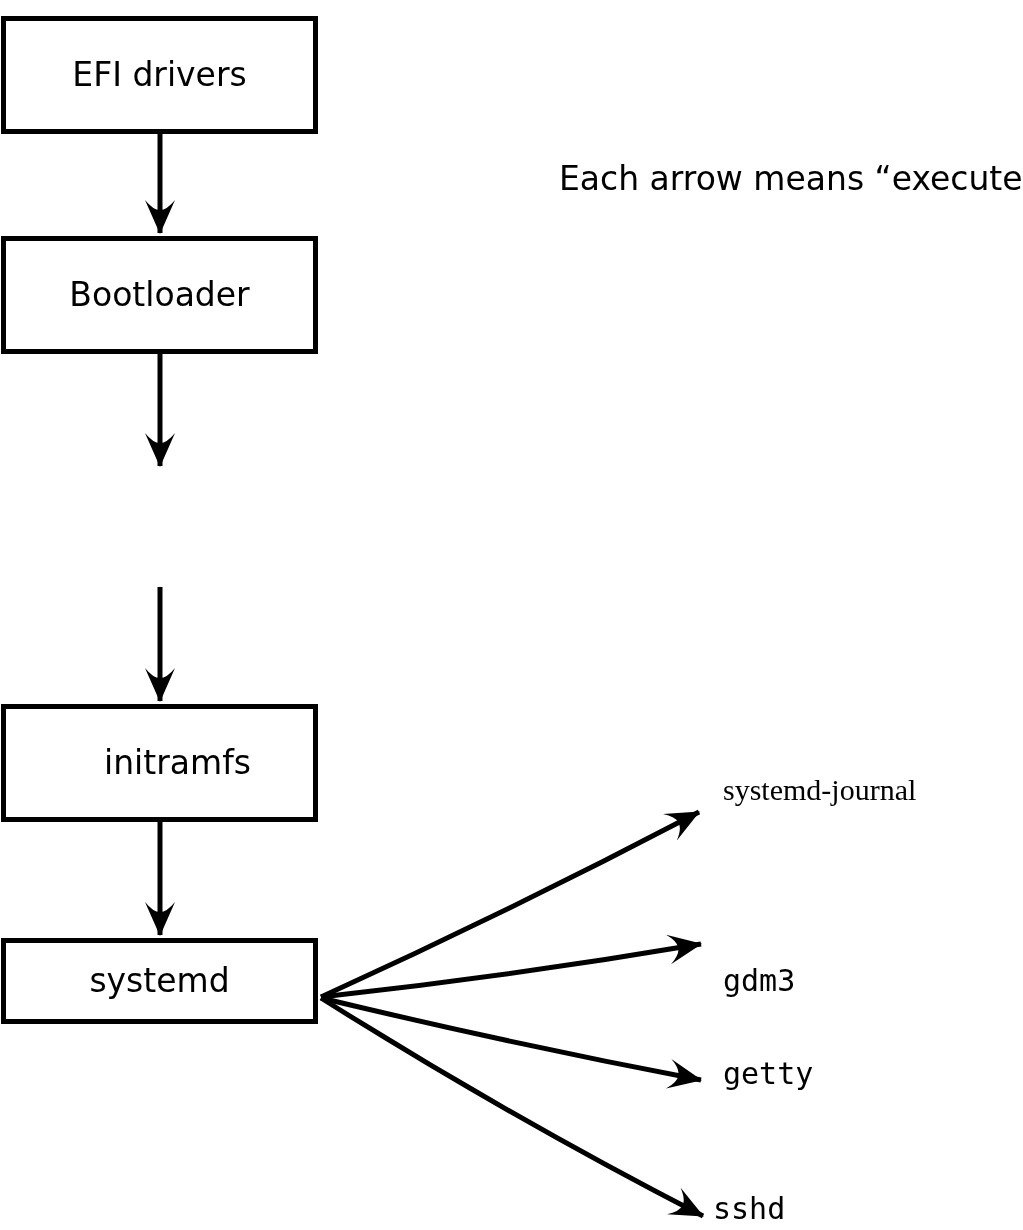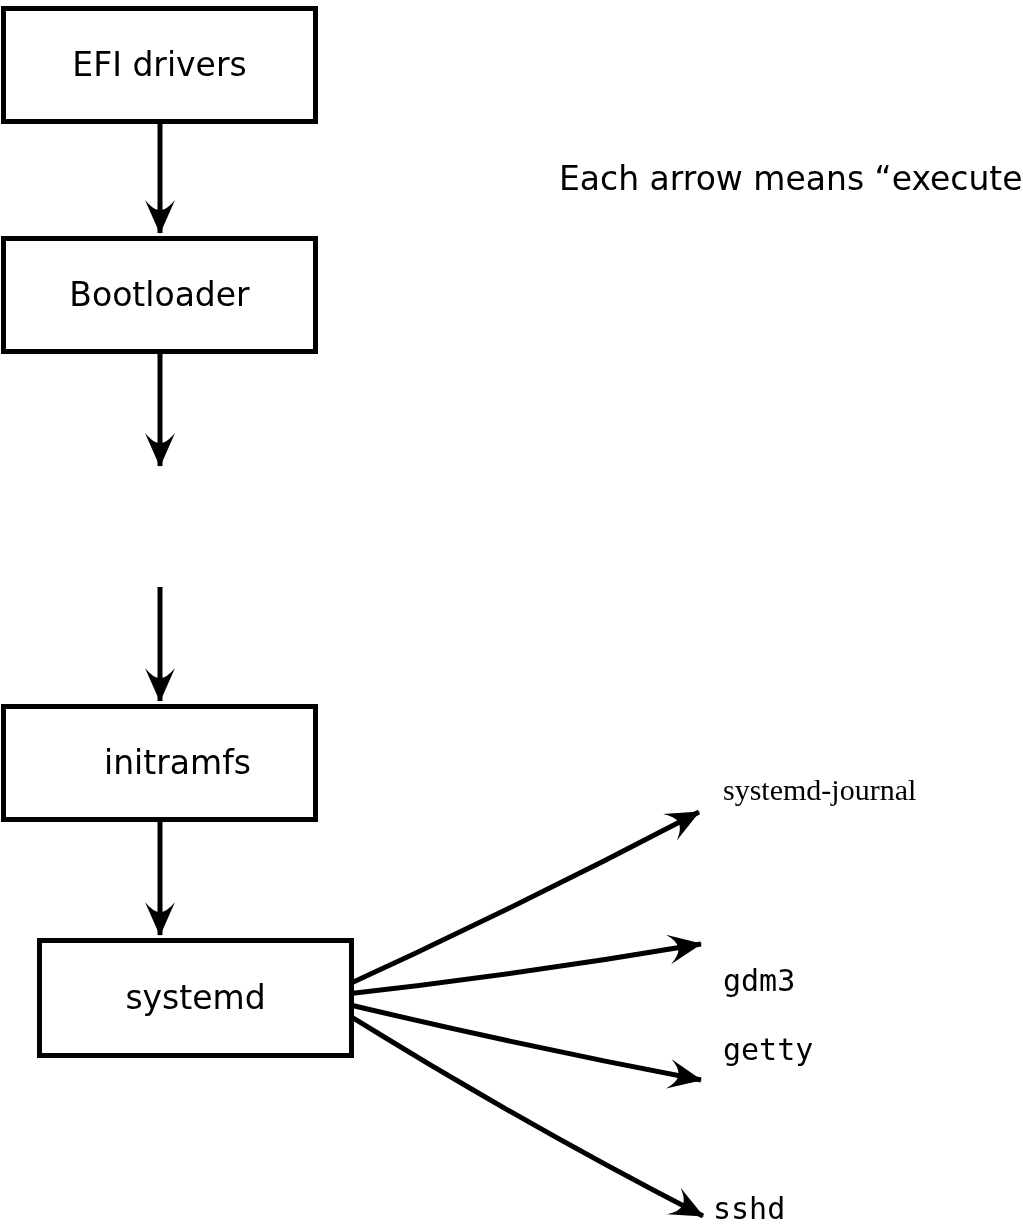--- a/index.html
+++ b/index.html
@@ -41,35 +41,35 @@
     box-sizing:border-box;
     background:var(--box-fill);
     border:5px solid var(--box-border);
     display:flex;
     align-items:center;
     justify-content:center;
     font-size:33px;
     line-height:1.1;
     white-space:nowrap;
   }
-  .node-1{top:6px;}
+  .node-1{top:16px;}
   .node-2{top:236px;text-align:right;}
   .node-3{top:469px;}
   .node-4{top:704px;padding-left:36px;}
-  .node-5{top:938px;height:120px;margin-left:36px;}
+  .node-5{top:938px;height:86px;}
   .proc-label{
     position:absolute;
     font-family:"DejaVu Sans Mono","Liberation Mono",monospace;
     font-size:30px;
     line-height:36px;
     white-space:nowrap;
   }
   .proc-1{left:723px;top:772px;font-family:Liberation Serif, serif;}
   .proc-2{left:723px;top:963px;}
-  .proc-3{left:723px;top:1032px;}
+  .proc-3{left:723px;top:1056px;}
   .proc-4{left:713px;top:1191px;}
   .legend-note{
     position:absolute;
     left:559px;
     top:161px;
     font-size:33px;
     line-height:1.1;
     white-space:nowrap;
   }
 </style>

